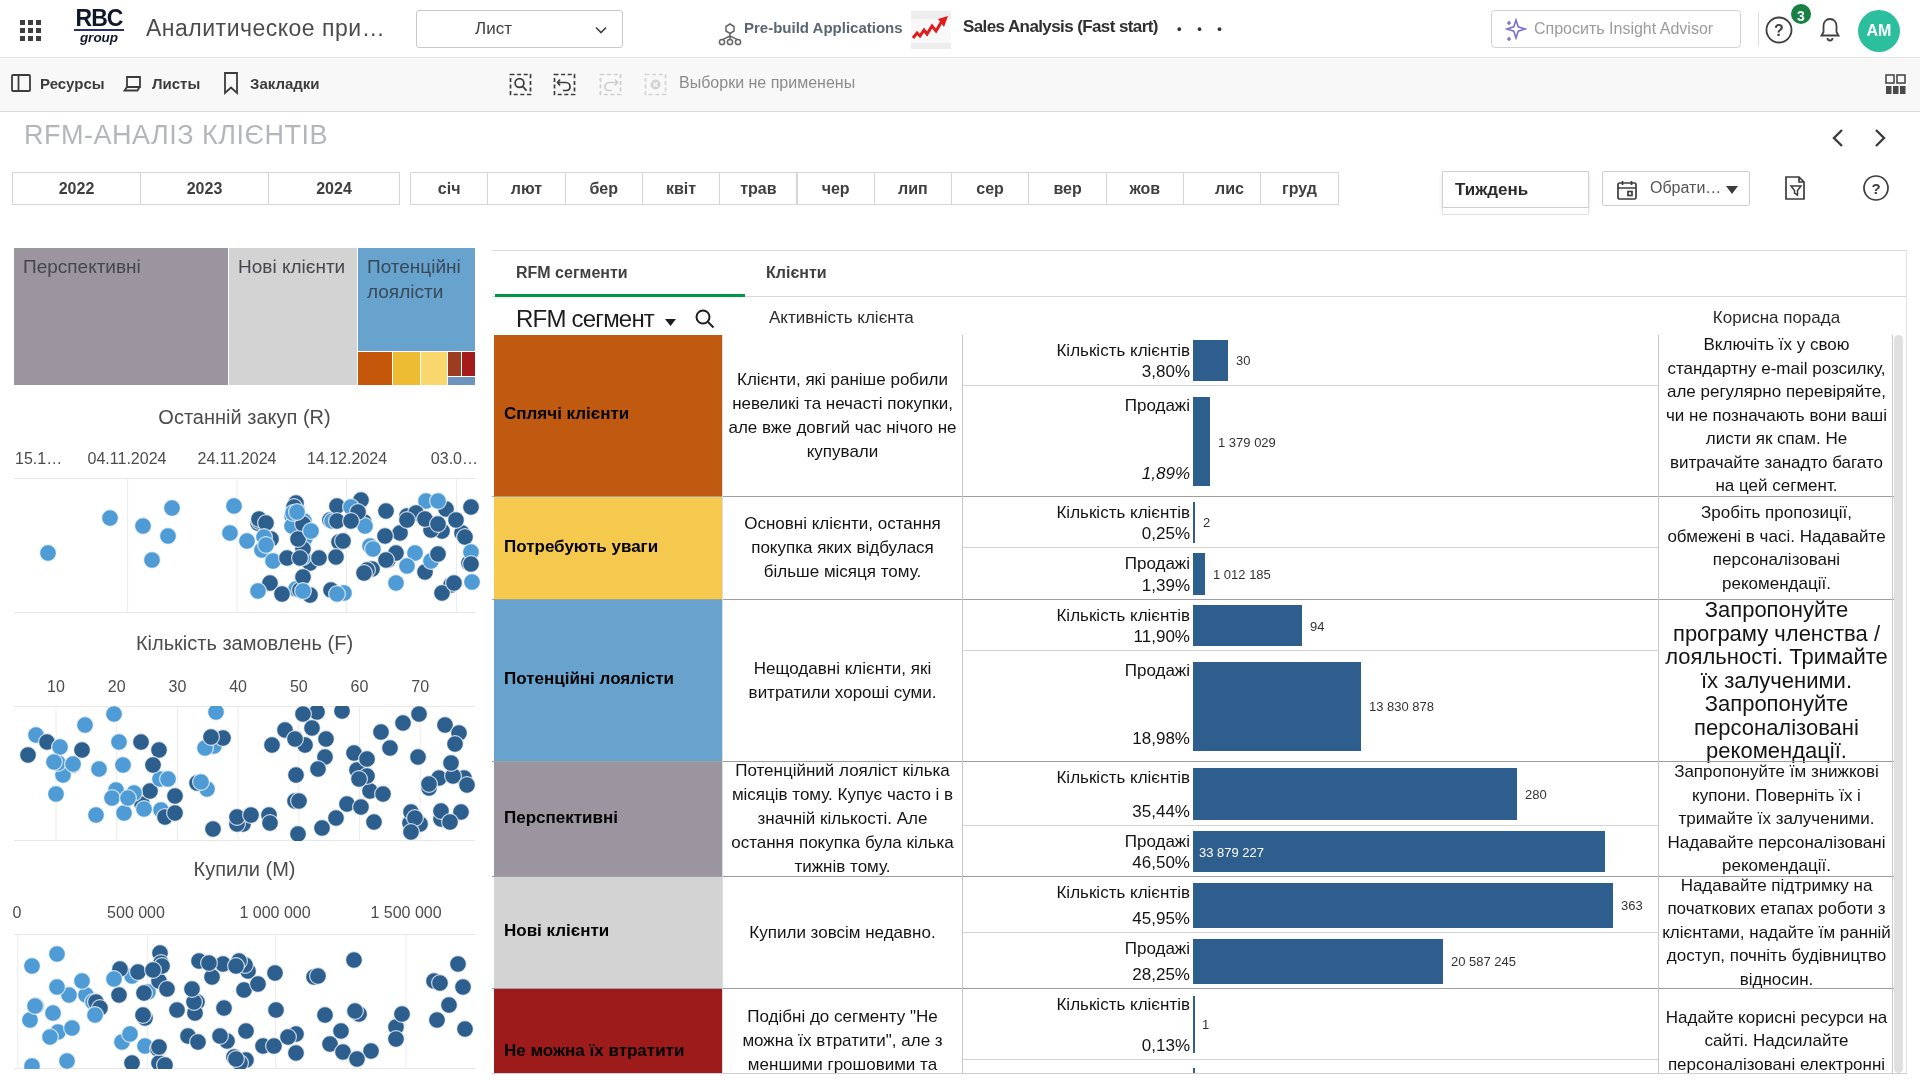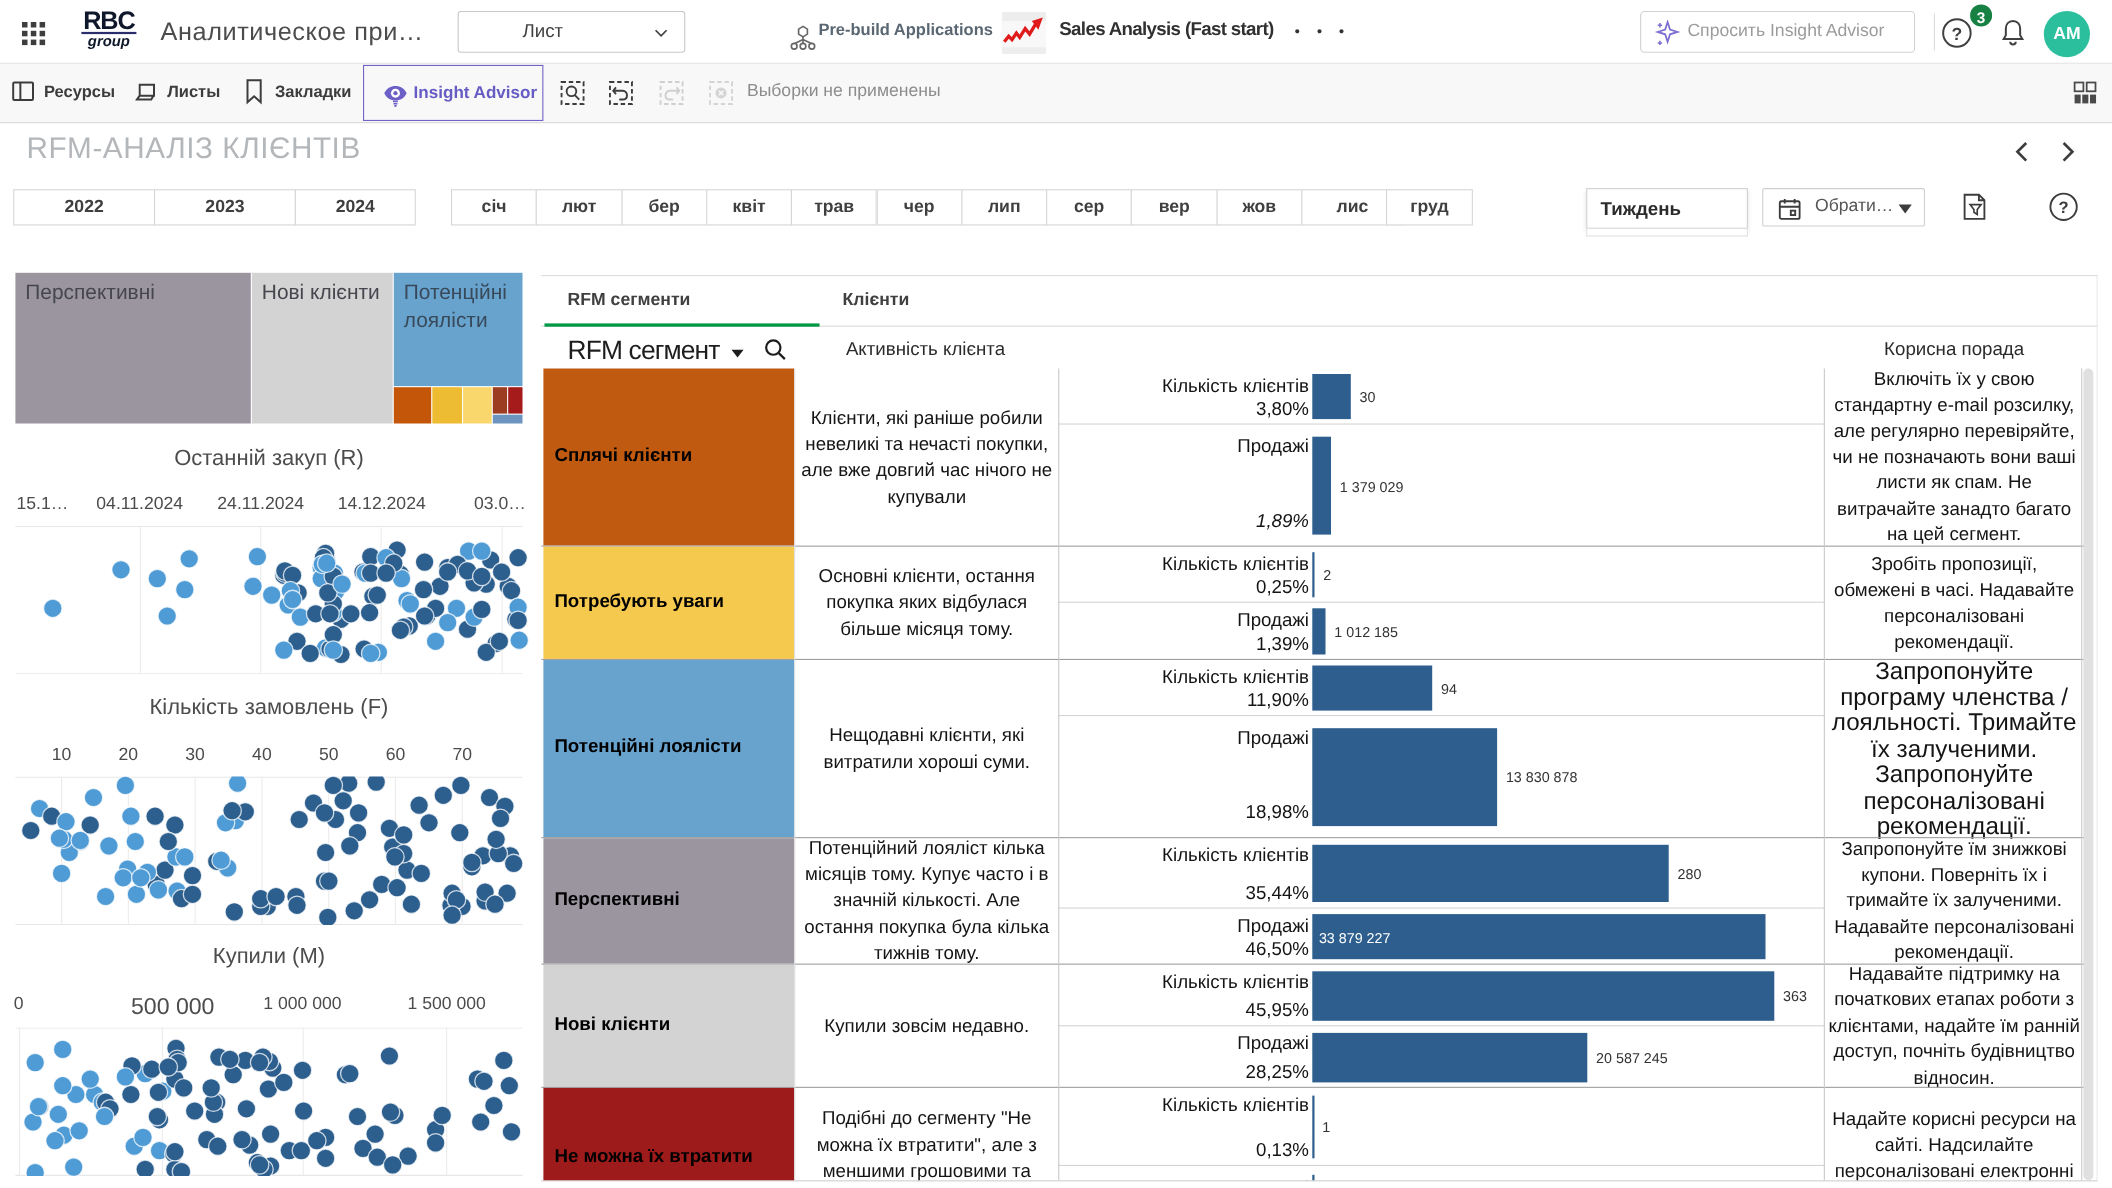--- a/index.html
+++ b/index.html
@@ -140,29 +140,20 @@
   </svg>
   <div class="tbtxt" style="left:40px;">Ресурсы</div>
   <svg class="abs" style="left:122px;top:14px;" width="22" height="22" viewBox="0 0 22 22" fill="none" stroke="#3c3c3c" stroke-width="1.8">
     <path d="M5 5 h13 v10 h-13 z M5 15 l-2.5 3.5 h13 l2-3.5"></path>
   </svg>
   <div class="tbtxt" style="left:152px;">Листы</div>
   <svg class="abs" style="left:222px;top:13px;" width="18" height="25" viewBox="0 0 18 25" fill="none" stroke="#3c3c3c" stroke-width="1.8">
     <path d="M3 2 H15 V22 L9 16.5 L3 22 Z"></path>
   </svg>
   <div class="tbtxt" style="left:250px;">Закладки</div>
-  <div id="insightbox">
-    <svg class="abs" style="left:17px;top:15px;" width="23" height="23" viewBox="0 0 26 26">
-      <path d="M1.5 11 C4 6 8 3.5 13 3.5 C18 3.5 22 6 24.5 11 C22 16 18 18.5 13 18.5 C8 18.5 4 16 1.5 11 Z" fill="#6c60c6"></path>
-      <circle cx="13" cy="11" r="4.6" fill="#fff"></circle>
-      <circle cx="13" cy="11" r="2.2" fill="#6c60c6"></circle>
-      <path d="M10.5 19.5 h5 M11 21.8 h4 M11.8 24 h2.4" stroke="#6c60c6" stroke-width="1.6" fill="none"></path>
-    </svg>
-    <span>Insight Advisor</span>
-  </div>
   <svg class="abs" style="left:509px;top:15px;" width="23" height="23" viewBox="0 0 23 23" fill="none" stroke="#3c3c3c" stroke-width="1.7">
     <path stroke-dasharray="4 2.6" d="M1.5 1.5 h20 v20 h-20 z"></path>
     <circle cx="10.5" cy="10" r="4.4"></circle>
       <path d="M13.6 13.4 l4 4.2"></path>
   </svg>
   <svg class="abs" style="left:553px;top:15px;" width="23" height="23" viewBox="0 0 23 23" fill="none" stroke="#3c3c3c" stroke-width="1.7">
     <path stroke-dasharray="4 2.6" d="M1.5 1.5 h20 v20 h-20 z"></path>
     <path d="M7 6.5 L4.5 9.5 L7 12.5 M5 9.5 H13 C15.5 9.5 17 11.5 17 13.8 C17 16 15.5 17.5 13 17.5 H10"></path>
   </svg>
   <svg class="abs" style="left:599px;top:15px;" width="23" height="23" viewBox="0 0 23 23" fill="none" stroke="#cfcfcf" stroke-width="1.7">
@@ -187,21 +178,21 @@
 <div id="sheettitle">RFM-АНАЛІЗ КЛІЄНТІВ</div>
 <svg class="abs" style="left:1828px;top:127px;" width="22" height="22" viewBox="0 0 22 22" fill="none" stroke="#3c3c3c" stroke-width="2.4">
     <path d="M14 3 L6 11 L14 19"></path>
   </svg>
 <svg class="abs" style="left:1868px;top:127px;" width="22" height="22" viewBox="0 0 22 22" fill="none" stroke="#3c3c3c" stroke-width="2.4">
     <path d="M8 3 L16 11 L8 19"></path>
   </svg>
 <div id="filters">
     <div class="fcell" style="left: 12px; width: 129px;">2022</div>
     <div class="fcell" style="left: 140px; width: 129px;">2023</div>
-    <div class="fcell" style="left: 268px; width: 110px;">2024</div>
+    <div class="fcell" style="left: 268px; width: 132px;">2024</div>
     <div class="fcell" style="left: 410px; width: 78.3px;">січ</div>
     <div class="fcell" style="left: 487.3px; width: 78.3px;">лют</div>
     <div class="fcell" style="left: 564.6px; width: 78.3px;">бер</div>
     <div class="fcell" style="left: 641.9px; width: 78.3px;">квіт</div>
     <div class="fcell" style="left: 719.2px; width: 78.3px;">трав</div>
     <div class="fcell" style="left: 796.5px; width: 78.3px;">чер</div>
     <div class="fcell" style="left: 873.8px; width: 78.3px;">лип</div>
     <div class="fcell" style="left: 951.1px; width: 78px;">сер</div>
     <div class="fcell" style="left: 1028.4px; width: 78.3px;">вер</div>
     <div class="fcell" style="left: 1105.7px; width: 78.3px;">жов</div>
@@ -260,21 +251,21 @@
 <div class="axlbl" style="left:287px;top:450px;width:120px;text-align:center;font-size:16px;">14.12.2024</div>
 <div class="axlbl" style="left:358px;top:450px;width:120px;text-align:right;font-size:16px;">03.0…</div>
 <div class="axlbl" style="left:-4.0px;top:678px;width:120px;text-align:center;font-size:16px;">10</div>
 <div class="axlbl" style="left:56.7px;top:678px;width:120px;text-align:center;font-size:16px;">20</div>
 <div class="axlbl" style="left:117.4px;top:678px;width:120px;text-align:center;font-size:16px;">30</div>
 <div class="axlbl" style="left:178.10000000000002px;top:678px;width:120px;text-align:center;font-size:16px;">40</div>
 <div class="axlbl" style="left:238.8px;top:678px;width:120px;text-align:center;font-size:16px;">50</div>
 <div class="axlbl" style="left:299.5px;top:678px;width:120px;text-align:center;font-size:16px;">60</div>
 <div class="axlbl" style="left:360.20000000000005px;top:678px;width:120px;text-align:center;font-size:16px;">70</div>
 <div class="axlbl" style="left:-43px;top:904px;width:120px;text-align:center;font-size:16px;">0</div>
-<div class="axlbl" style="left:97px;top:904px;width:120px;text-align:center;font-size:21px;">500 000</div>
+<div class="axlbl" style="left:76px;top:904px;width:120px;text-align:center;font-size:16px;">500 000</div>
 <div class="axlbl" style="left:215px;top:904px;width:120px;text-align:center;font-size:16px;">1 000 000</div>
 <div class="axlbl" style="left:346px;top:904px;width:120px;text-align:center;font-size:16px;">1 500 000</div>
 </div>
 <svg id="chartR" class="abs" style="left:0;top:478px;" width="492" height="135">
     <line x1="14" y1="0.5" x2="475" y2="0.5" stroke="#e7e7e7" stroke-width="1"></line>
     <line x1="14" y1="134.5" x2="475" y2="134.5" stroke="#e7e7e7" stroke-width="1"></line>
     <line x1="127.6" y1="0" x2="127.6" y2="135" stroke="#ececec" stroke-width="1"></line>
     <line x1="237" y1="0" x2="237" y2="135" stroke="#ececec" stroke-width="1"></line>
     <line x1="346.5" y1="0" x2="346.5" y2="135" stroke="#ececec" stroke-width="1"></line>
     <line x1="456.5" y1="0" x2="456.5" y2="135" stroke="#ececec" stroke-width="1"></line>

